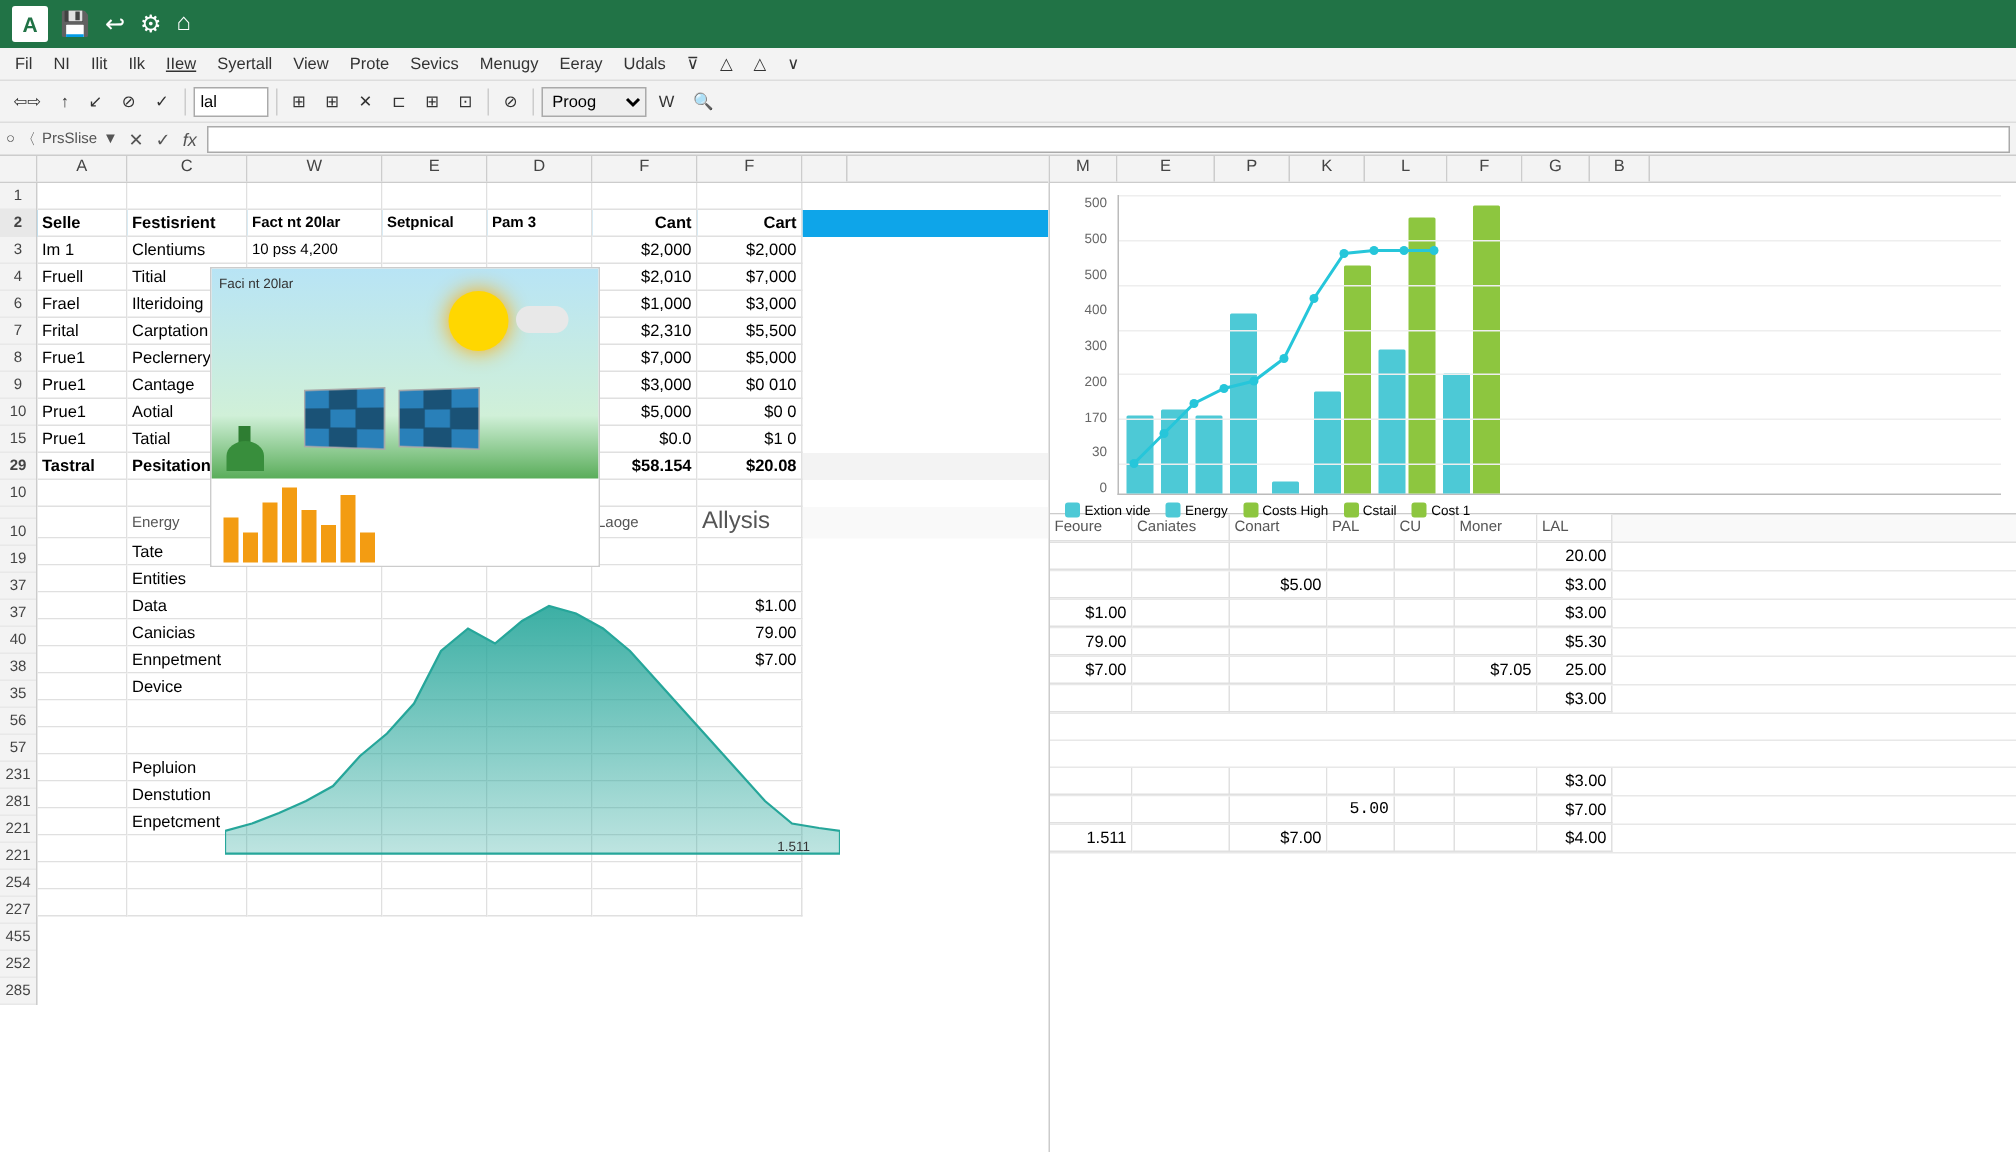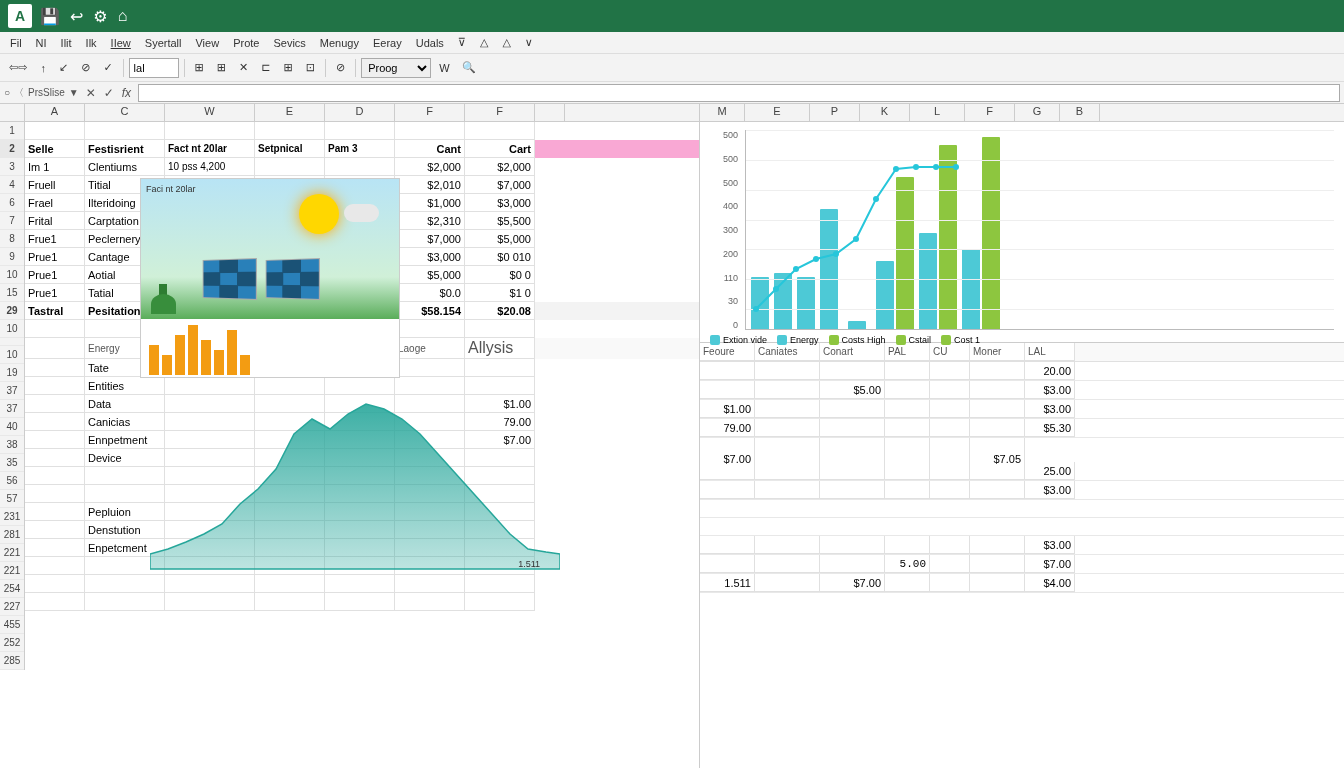--- a/index.html
+++ b/index.html
@@ -343,21 +343,21 @@
         <div class="sheet-row">
           <div class="cell w-60"></div>
           <div class="cell w-80"></div>
           <div class="cell w-90"></div>
           <div class="cell w-70"></div>
           <div class="cell w-70"></div>
           <div class="cell w-70"></div>
           <div class="cell w-70"></div>
         </div>
 
-        <div class="sheet-row" style="background:#f9a8d4;">
+        <div class="sheet-row" style="background:#0ea5e9;">
           <div class="cell w-60 bold">Selle</div>
           <div class="cell w-80 bold">Festisrient</div>
           <div class="cell w-90 bold" style="font-size:10px;">Fact nt 20lar</div>
           <div class="cell w-70 bold" style="font-size:10px;">Setpnical</div>
           <div class="cell w-70 bold" style="font-size:10px;">Pam 3</div>
           <div class="cell w-70 bold right">Cant</div>
           <div class="cell w-70 bold right">Cart</div>
         </div>
 
         <div class="sheet-row">
@@ -688,21 +688,21 @@
 
     <div style="padding: 8px 10px 30px 45px; position:relative; height:220px;">
 
       <div style="position:absolute; left:0; top:8px; height:200px; display:flex; flex-direction:column; justify-content:space-between; width:42px; text-align:right; font-size:9px; color:#666; padding-right:4px;">
         <span>500</span>
         <span>500</span>
         <span>500</span>
         <span>400</span>
         <span>300</span>
         <span>200</span>
-        <span>110</span>
+        <span>170</span>
         <span>30</span>
         <span>0</span>
       </div>
 
       <div style="height:200px; border-left:1px solid #bbb; border-bottom:1px solid #bbb; display:flex; align-items:flex-end; padding:0 5px; gap:5px; position:relative;">
 
         <div style="position:absolute; left:0; top:0; right:0; bottom:0; pointer-events:none;">
           <div style="position:absolute; left:0; right:0; border-top:1px solid #eee; top:0%;"></div>
           <div style="position:absolute; left:0; right:0; border-top:1px solid #eee; top:15%;"></div>
           <div style="position:absolute; left:0; right:0; border-top:1px solid #eee; top:30%;"></div>
@@ -832,21 +832,21 @@
         <div class="cell right" style="width:50px;">$5.30</div>
       </div>
 
       <div style="display:flex; border-bottom:1px solid #e8e8e8; min-height:18px;">
         <div class="cell right" style="width:55px;">$7.00</div>
         <div class="cell" style="width:65px;"></div>
         <div class="cell" style="width:65px;"></div>
         <div class="cell right" style="width:45px;"></div>
         <div class="cell" style="width:40px;"></div>
         <div class="cell right" style="width:55px;">$7.05</div>
-        <div class="cell right" style="width:50px;margin-top:24px;">25.00</div>
+        <div class="cell right" style="width:50px;">25.00</div>
       </div>
 
       <div style="display:flex; border-bottom:1px solid #e8e8e8; min-height:18px;">
         <div class="cell" style="width:55px;"></div>
         <div class="cell" style="width:65px;"></div>
         <div class="cell" style="width:65px;"></div>
         <div class="cell" style="width:45px;"></div>
         <div class="cell" style="width:40px;"></div>
         <div class="cell" style="width:55px;"></div>
         <div class="cell right" style="width:50px;">$3.00</div>

